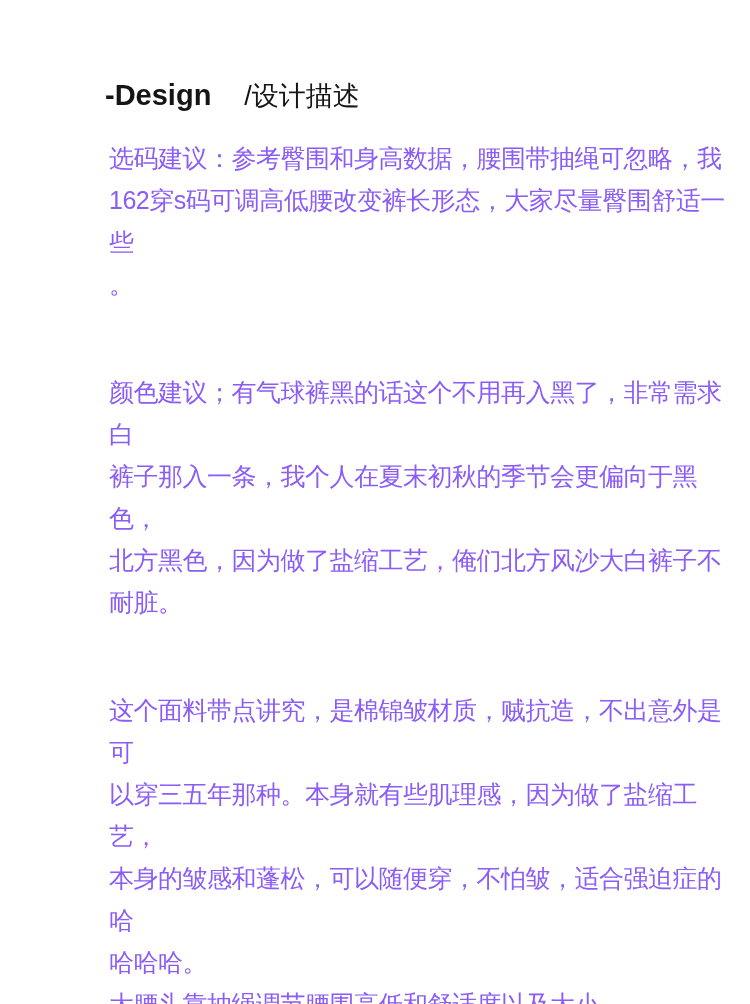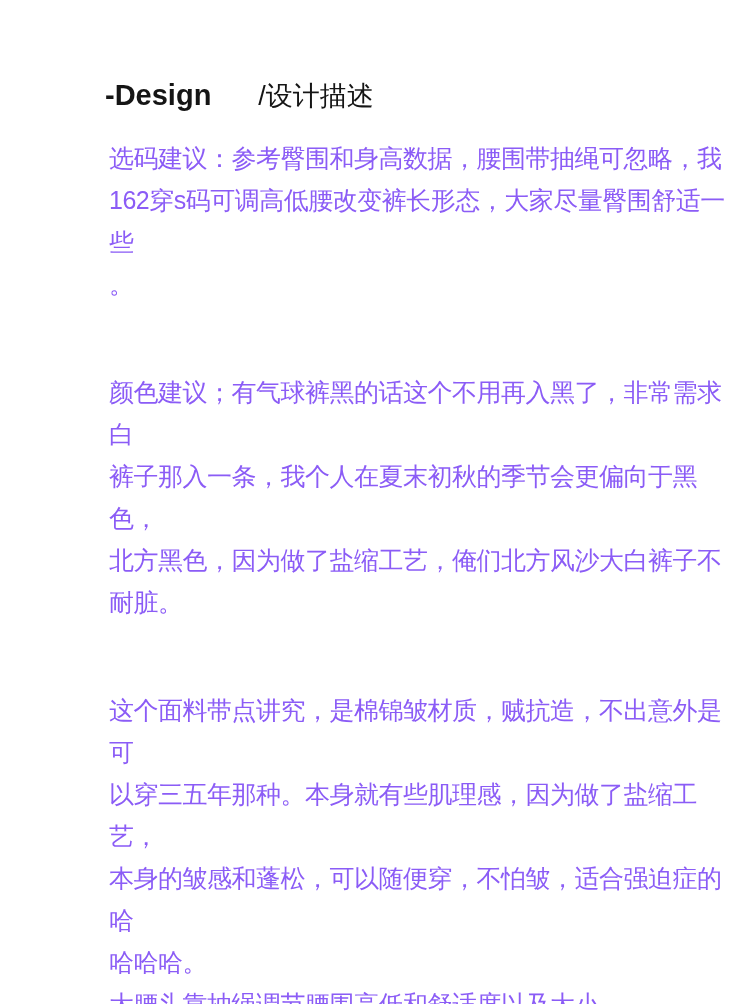--- a/index.html
+++ b/index.html
@@ -22,21 +22,21 @@
     white-space: nowrap;
   }
   .title-en {
     font-size: 29px;
     font-weight: 700;
     letter-spacing: 0px;
   }
   .title-zh {
     font-size: 27px;
     font-weight: 400;
-    margin-left: 23px;
+    margin-left: 9px;
   }
   .body-text {
     position: absolute;
     left: 61px;
     top: 89px;
     width: 680px;
   }
   .para {
     font-size: 25px;
     line-height: 42px;

